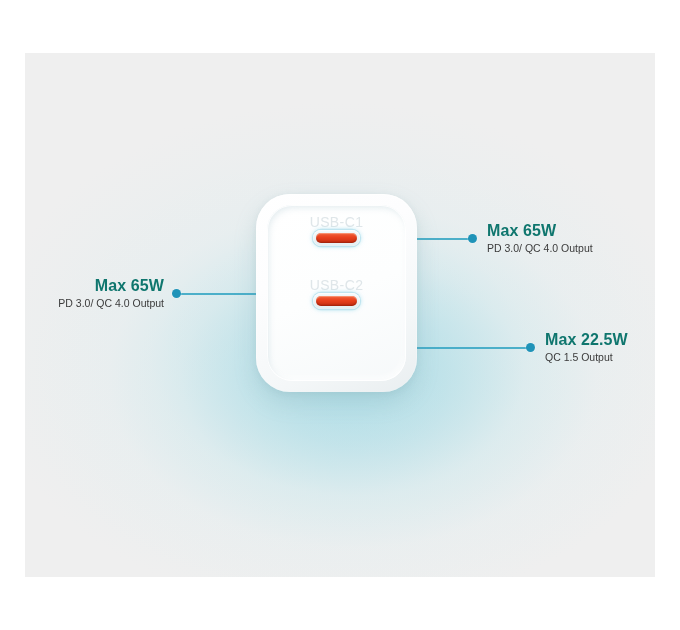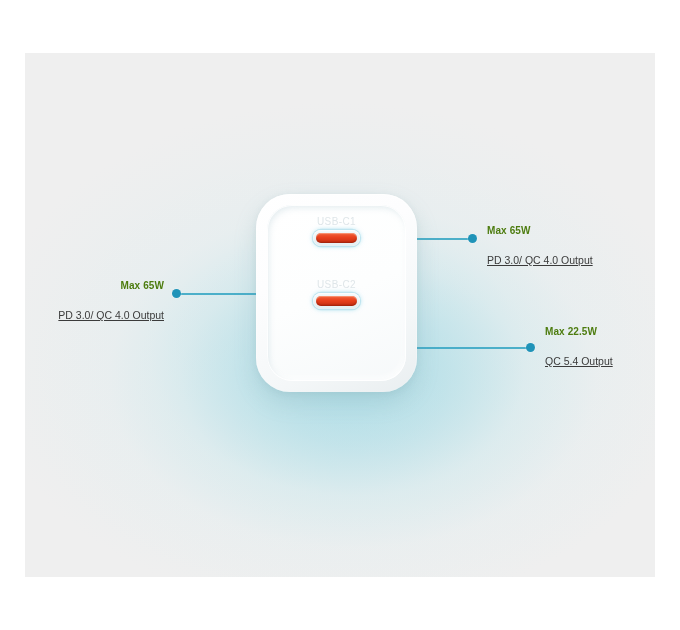--- a/index.html
+++ b/index.html
@@ -82,21 +82,21 @@
   }
 
   
   .port-slot {
     position: absolute;
     left: 0;
     width: 100%;
     text-align: center;
   }
   .port-caption {
-    font-size: 10px;
+    font-size: 14px;
     letter-spacing: 0.4px;
     color: #dfe6e9;
     font-family: "Liberation Sans", sans-serif;
     line-height: 10px;
     margin-bottom: 3px;
     user-select: none;
   }
 
   
   .usbc {
@@ -164,34 +164,33 @@
     width: 9px;
     height: 9px;
     border-radius: 50%;
     background: #1f93b8;
     box-shadow: 0 0 0 0.5px rgba(255,255,255,0.35);
   }
 
   
   .callout { position: absolute; }
   .callout .headline {
-    font-size: 10px;
+    font-size: 16px;
     font-weight: bold;
-    color: #4d7c0f;
+    color: #0f766e;
     line-height: 19px;
     white-space: nowrap;
     letter-spacing: 0.1px;
   }
   .callout .sub {
     font-size: 10.5px;
     color: #3b3b3b;
     line-height: 14px;
     white-space: nowrap;
-    margin-top: 13px;
-    text-decoration: underline;
+    margin-top: 1px;
   }
   .callout.right-align { text-align: right; }
 </style>
 </head>
 <body>
 
 <div id="page">
 
   <div id="scene">
     <div class="glow"></div>
@@ -230,19 +229,19 @@
     <div class="callout" style="left:462px; top:168px;">
       <div class="headline">Max 65W</div>
       <div class="sub">PD 3.0/ QC 4.0 Output</div>
     </div>
 
     <div class="callout right-align" style="left:0px; top:223px; width:139px;">
       <div class="headline">Max 65W</div>
       <div class="sub">PD 3.0/ QC 4.0 Output</div>
     </div>
 
-    <div class="callout" style="left:520px; top:269px;">
+    <div class="callout" style="left:520px; top:277px;">
       <div class="headline">Max 22.5W</div>
-      <div class="sub">QC 5.4 Output</div>
+      <div class="sub">QC 1.5 Output</div>
     </div>
 
   </div>
 </div>
 
 </body></html>

